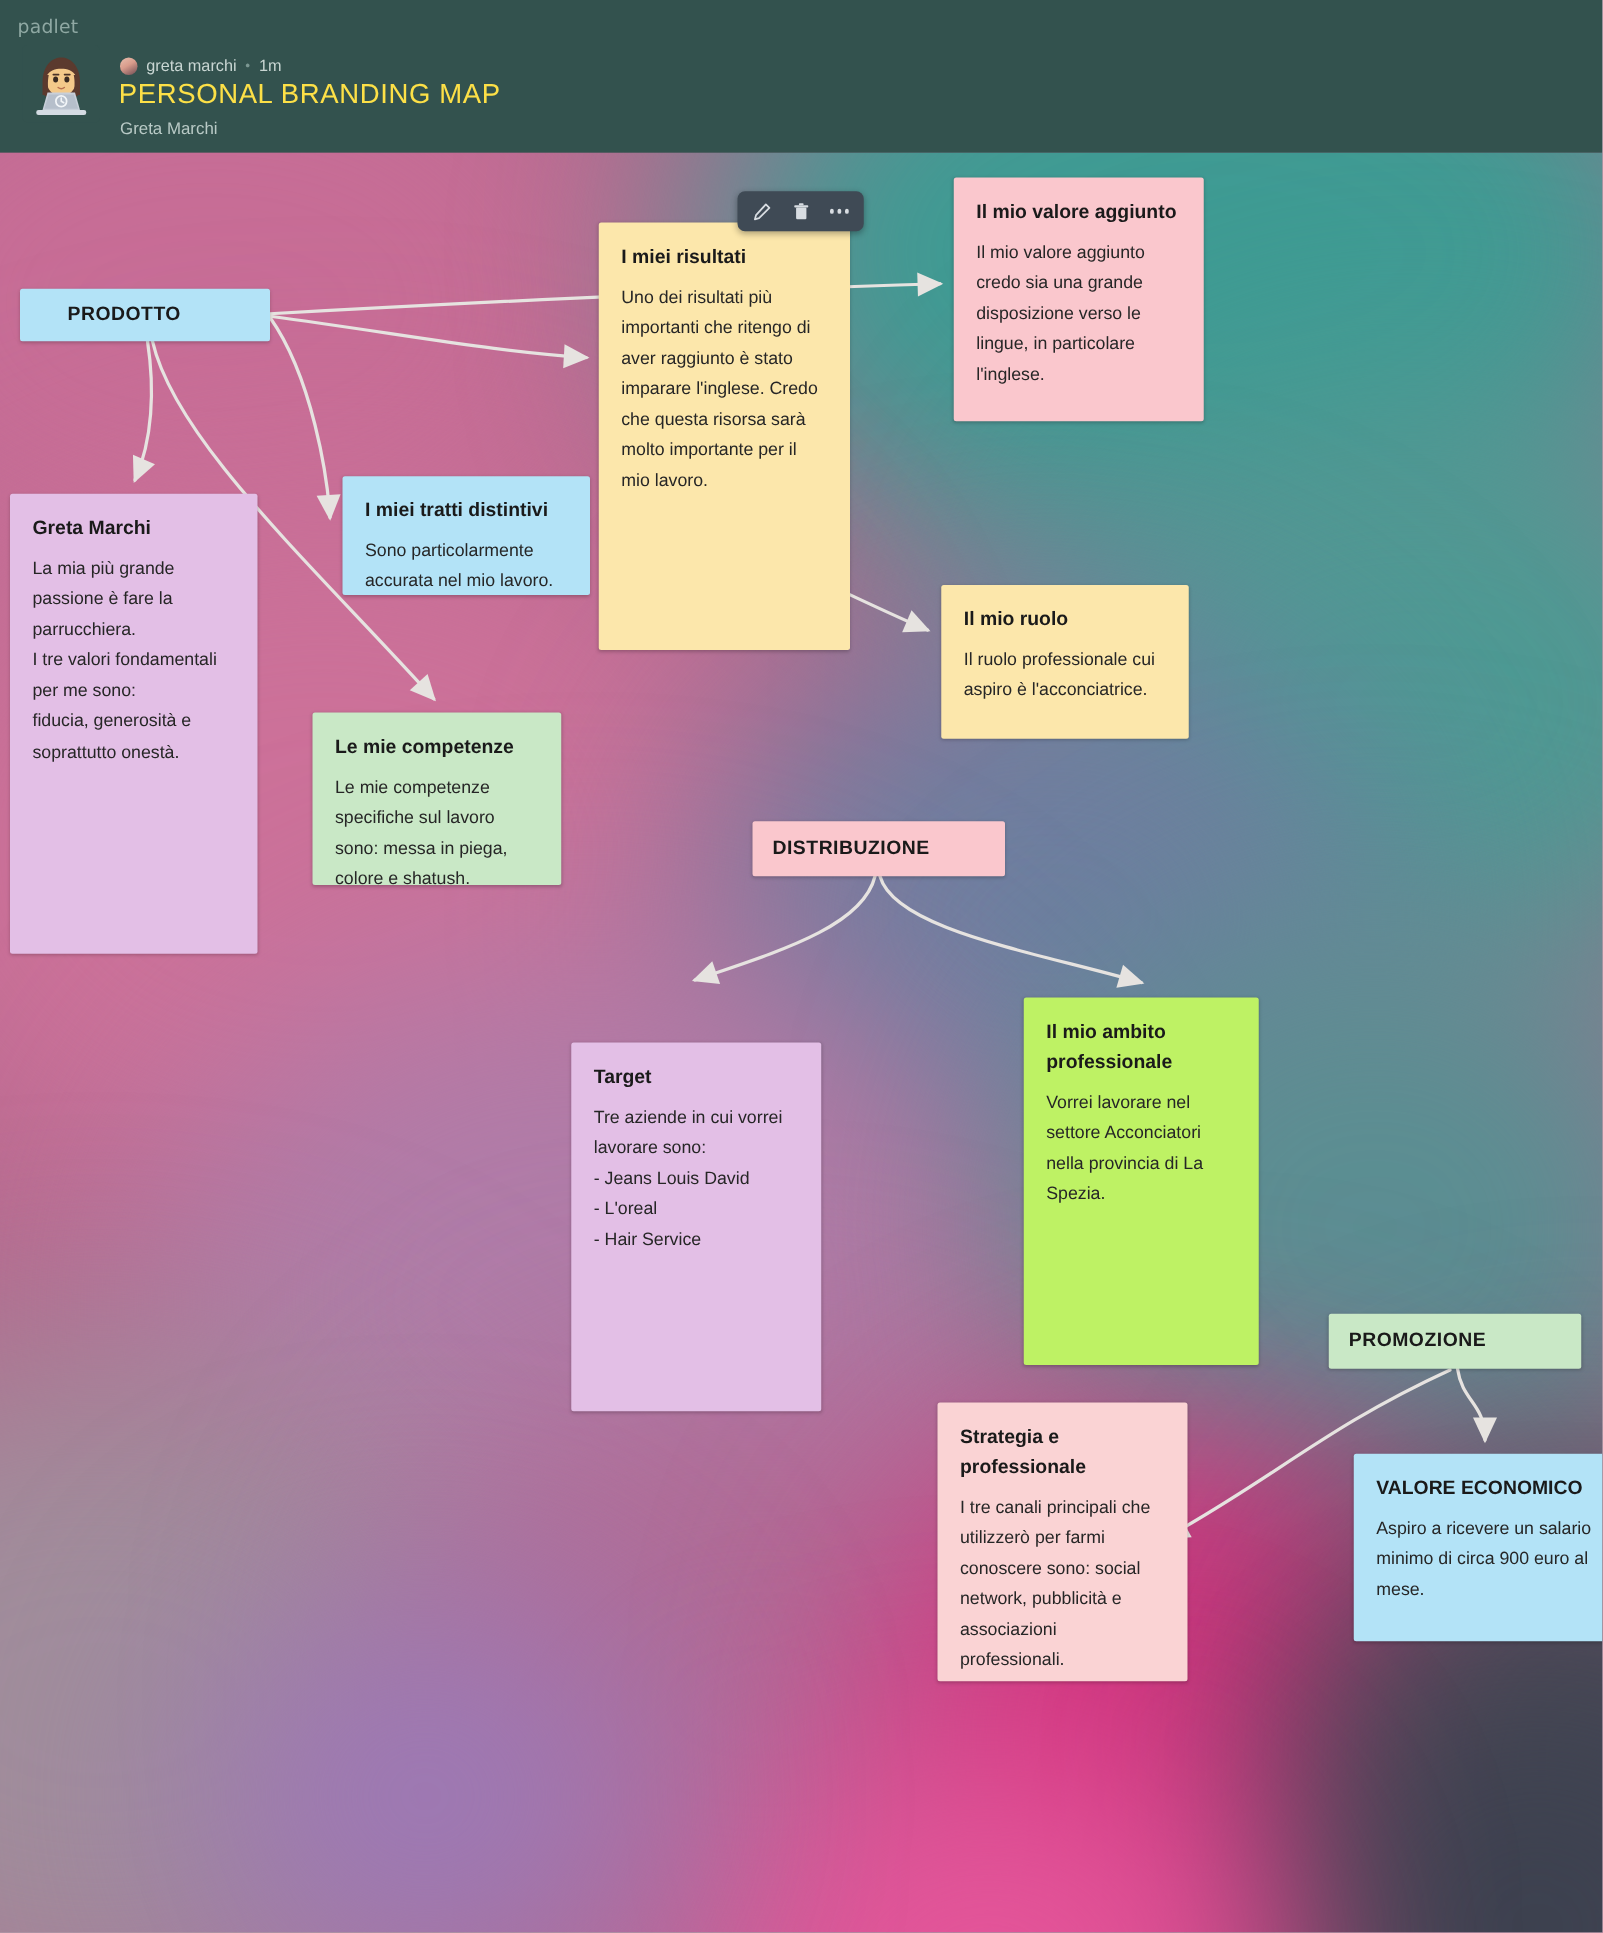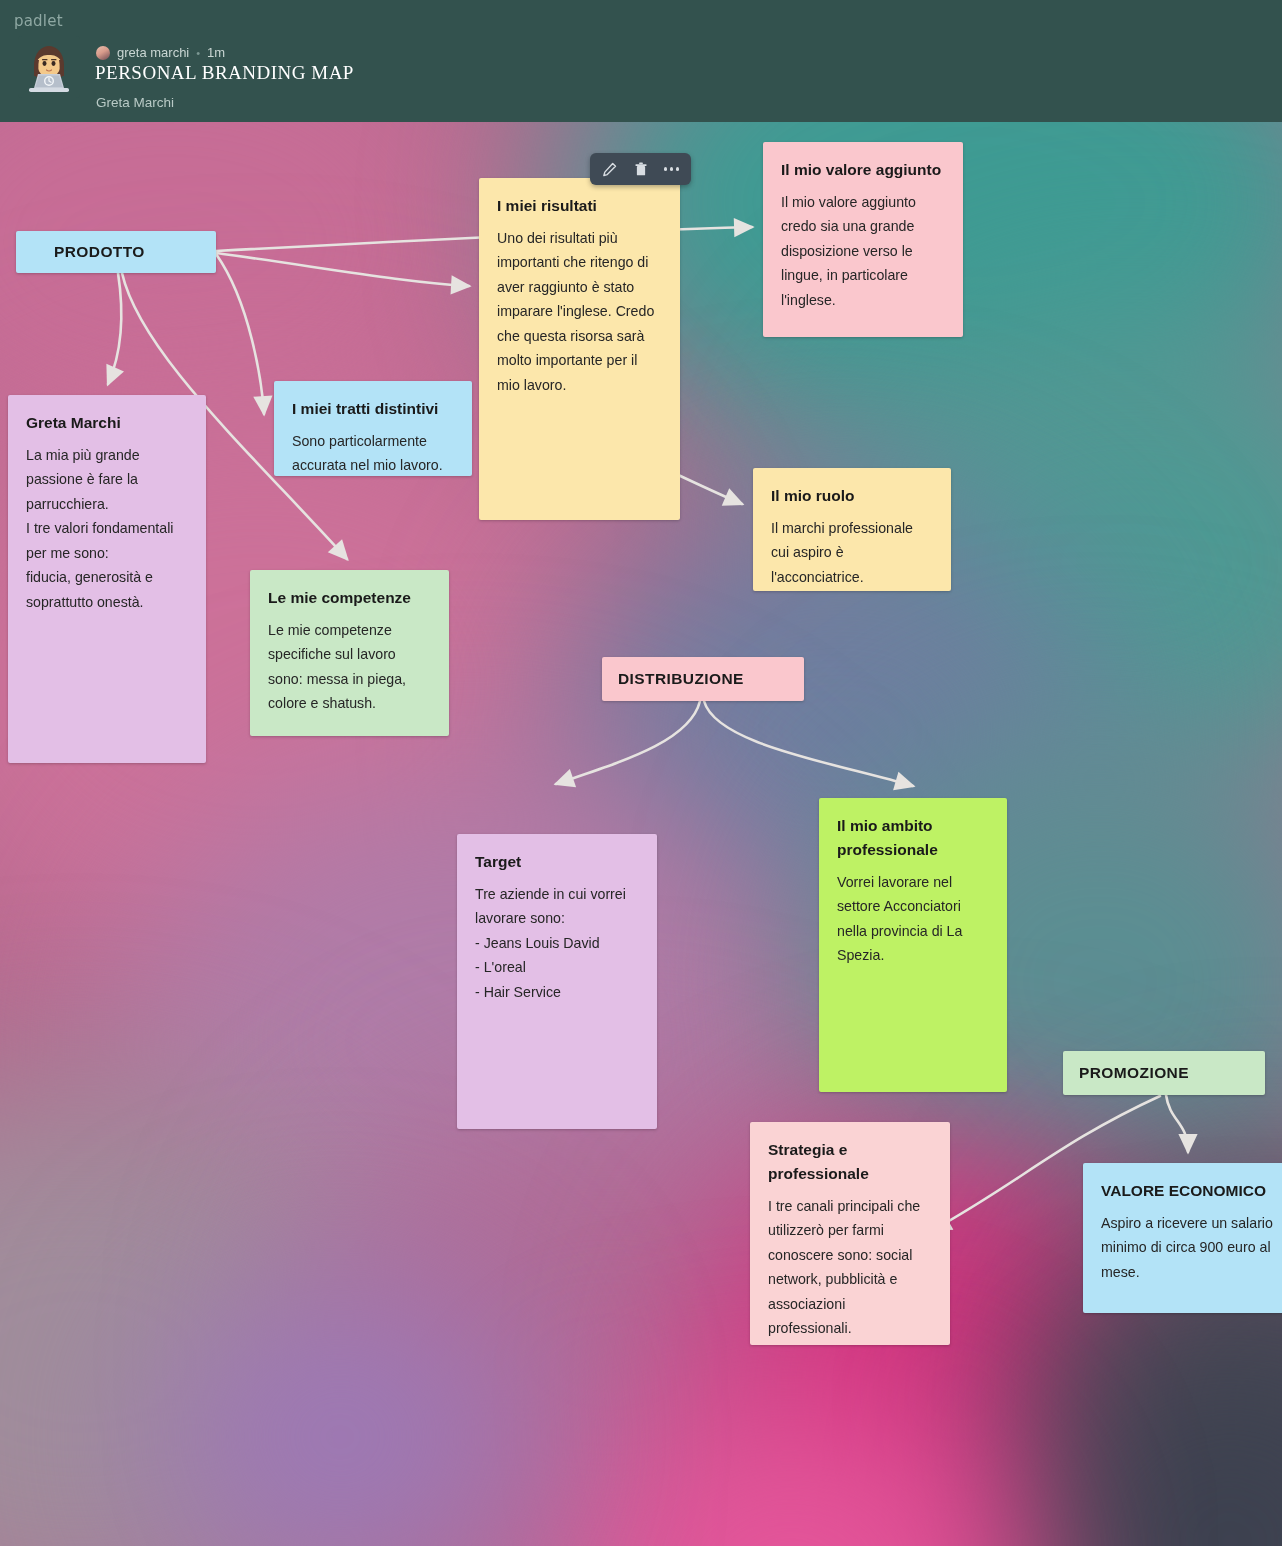--- a/index.html
+++ b/index.html
@@ -43,23 +43,23 @@
     font-size: 13px; color: #c9d6d3;
   }
   #user-avatar-small {
     width: 14px; height: 14px; border-radius: 50%;
     background: linear-gradient(150deg,#e8bfae 0%,#d99c8c 45%,#6d4a52 100%);
     flex: 0 0 auto;
   }
   .meta-dot { color: #7c9893; font-size: 11px; }
   #board-title {
     position: absolute; left: 95px; top: 62px;
-    font-size: 19px; color: #ffffff;
+    font-size: 22px; color: #fde047;
     letter-spacing: .5px; font-weight: 400;
-    font-family: Liberation Serif, serif;
+    font-family: Liberation Sans, sans-serif;
   }
   #board-subtitle {
     position: absolute; left: 96px; top: 95px;
     font-size: 13.5px; color: #b9cac6;
   }
 
   
   #canvas {
     position: absolute; left: 0; top: 122px;
     width: 1282px; height: 1424px;
@@ -241,28 +241,28 @@
       <div class="c-body">La mia più grande passione è fare la parrucchiera.
 I tre valori fondamentali per me sono:
 fiducia, generosità e soprattutto onestà.</div>
     </div>
 
     <div class="card" style="left:274px;top:259px;width:198px;height:95px;background:#b3e3f7;">
       <div class="c-title">I miei tratti distintivi</div>
       <div class="c-body">Sono particolarmente accurata nel mio lavoro.</div>
     </div>
 
-    <div class="card" style="left:250px;top:448px;width:199px;height:166px;background:#c9e8c6;">
+    <div class="card" style="left:250px;top:448px;width:199px;height:138px;background:#c9e8c6;">
       <div class="c-title">Le mie competenze</div>
       <div class="c-body">Le mie competenze specifiche sul lavoro sono: messa in piega, colore e shatush.</div>
     </div>
 
     <div class="card" style="left:753px;top:346px;width:198px;height:123px;background:#fce7ab;">
       <div class="c-title">Il mio ruolo</div>
-      <div class="c-body">Il marchi professionale cui aspiro  è l'acconciatrice.</div>
+      <div class="c-body">Il ruolo professionale cui aspiro  è l'acconciatrice.</div>
     </div>
 
     <div class="card label-only" style="left:602px;top:535px;width:202px;height:44px;background:#fac7cd;padding-left:16px;">
       <div class="c-title">DISTRIBUZIONE</div>
     </div>
 
     <div class="card" style="left:457px;top:712px;width:200px;height:295px;background:#e3bfe6;">
       <div class="c-title">Target</div>
       <div class="c-body">Tre aziende in cui vorrei lavorare sono:
 - Jeans Louis David

